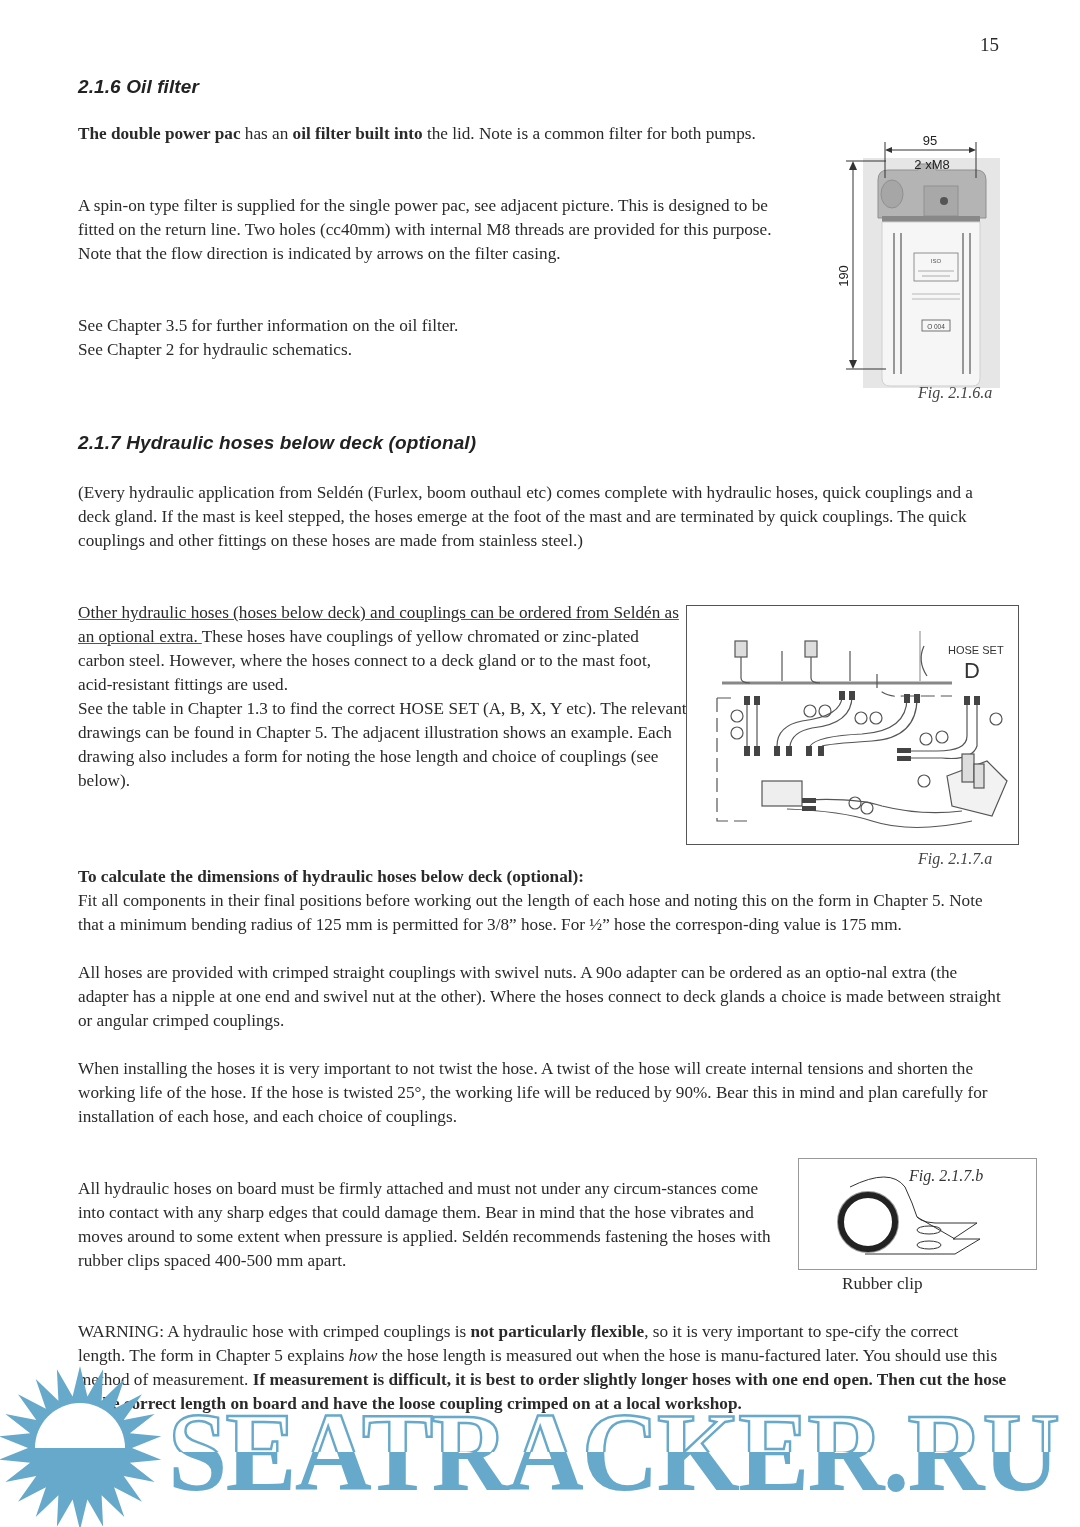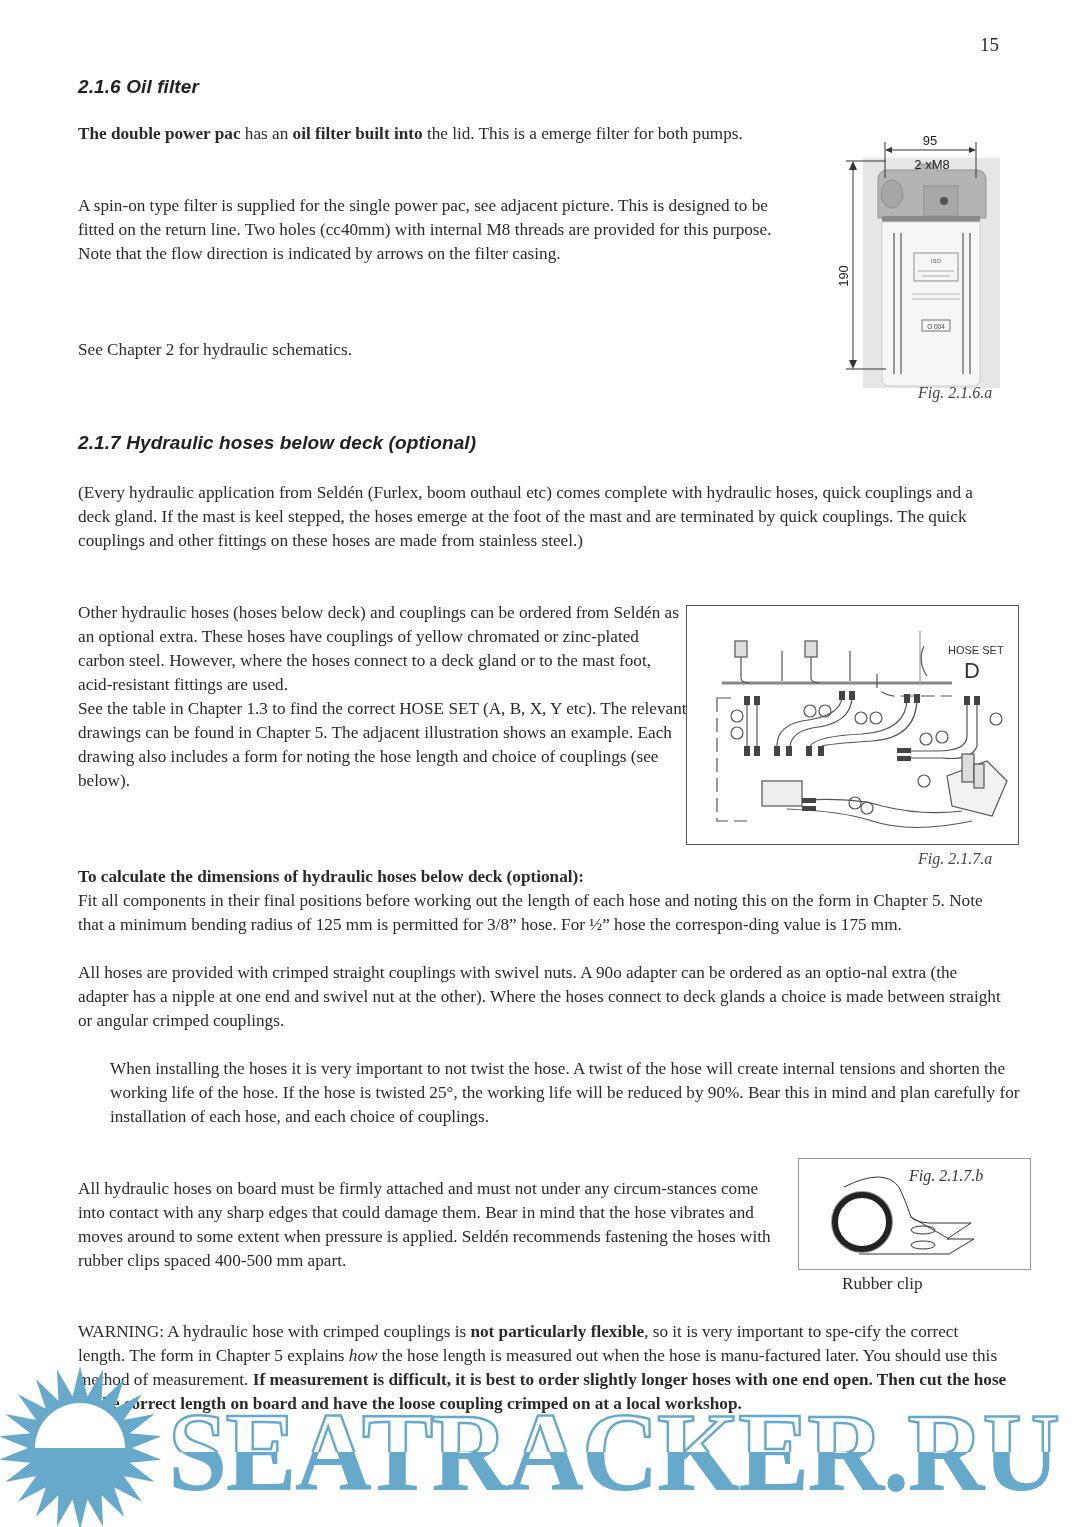--- a/index.html
+++ b/index.html
@@ -3,38 +3,38 @@
 <meta charset="utf-8">
 <style>
   html, body { margin: 0; padding: 0; background: #ffffff; }
   body { width: 1080px; height: 1527px; position: relative; overflow: hidden; color: #2a2a2a; font-family: "Liberation Serif", serif; }
   .abs { position: absolute; }
   .page-num { left: 980px; top: 34px; font-size: 19px; }
   .h2 { font-family: "Liberation Sans", sans-serif; font-size: 19px; font-weight: normal; color: #222; letter-spacing: 0.1px; font-style: italic; }
   .h2 b { font-weight: bold; }
   .para { font-size: 17.2px; line-height: 24px; margin: 0; }
   .para b { font-weight: bold; }
-  .underl { text-decoration-color: #555; }
+  .underl { text-decoration: underline; text-decoration-color: #555; }
   .caption { font-style: italic; font-size: 16px; color: #444; }
   .fig-box { border: 1px solid #555; background: #fff; }
   .fig-box2 { border: 1px solid #999; background: #fff; }
   .watermark { left: 0; top: 1360px; width: 1080px; height: 167px; pointer-events: none; }
 </style>
 </head>
 <body>
 
 <div class="abs page-num">15</div>
 
 <div class="abs h2" style="left:78px; top:76px;"><b>2.1.6 Oil filter</b></div>
 
-<p class="abs para" style="left:78px; top:122px; width:730px;"><b>The double power pac</b><span> has an </span><b>oil filter built into</b><span> the lid. This is a emerge filter for both pumps.</span></p>
+<p class="abs para" style="left:78px; top:122px; width:730px;"><b>The double power pac</b><span> has an </span><b>oil filter built into</b><span> the lid. Note is a common filter for both pumps.</span></p>
 
 <p class="abs para" style="left:78px; top:194px; width:730px;">A spin-on type filter is supplied for the single power pac, see adjacent picture. This is designed to be fitted on the return line. Two holes (cc40mm) with internal M8 threads are provided for this purpose. Note that the flow direction is indicated by arrows on the filter casing.</p>
 
-<p class="abs para" style="left:78px; top:314px; width:730px;"><br><span>See Chapter 2 for hydraulic schematics.</span></p>
+<p class="abs para" style="left:78px; top:314px; width:730px;"><span>See Chapter 3.5 for further information on the oil filter.</span><br><span>See Chapter 2 for hydraulic schematics.</span></p>
 
 <div class="abs" style="left:826px; top:128px; width:180px; height:265px;">
   <svg width="180" height="265" viewBox="0 0 180 265">
 
     <rect x="37" y="30" width="137" height="230" fill="#e6e6e6"></rect>
 
     <path d="M52 52 Q52 42 62 42 L92 42 L92 36 L110 36 L110 42 L150 42 Q160 42 160 52 L160 90 L52 90 Z" fill="#b4b4b4" stroke="#8f8f8f" stroke-width="1"></path>
     <ellipse cx="66" cy="66" rx="11" ry="14" fill="#a6a6a6" stroke="#909090"></ellipse>
     <rect x="98" y="58" width="34" height="30" fill="#a8a8a8" stroke="#909090"></rect>
     <circle cx="118" cy="73" r="4" fill="#555"></circle>
@@ -152,25 +152,25 @@
   </svg>
 </div>
 <div class="abs caption" style="left:918px; top:850px;">Fig. 2.1.7.a</div>
 
 <div class="abs para" style="left:78px; top:865px; width:930px; font-weight:bold;">To calculate the dimensions of hydraulic hoses below deck (optional):</div>
 
 <p class="abs para" style="left:78px; top:889px; width:930px;">Fit all components in their final positions before working out the length of each hose and noting this on the form in Chapter 5. Note that a minimum bending radius of 125 mm is permitted for 3/8” hose. For ½” hose the correspon-ding value is 175 mm.</p>
 
 <p class="abs para" style="left:78px; top:961px; width:930px;">All hoses are provided with crimped straight couplings with swivel nuts. A 90o adapter can be ordered as an optio-nal extra (the adapter has a nipple at one end and swivel nut at the other). Where the hoses connect to deck glands a choice is made between straight or angular crimped couplings.</p>
 
-<p class="abs para" style="left:78px; top:1057px; width:930px;margin-left:32px;">When installing the hoses it is very important to not twist the hose. A twist of the hose will create internal tensions and shorten the working life of the hose. If the hose is twisted 25°, the working life will be reduced by 90%. Bear this in mind and plan carefully for installation of each hose, and each choice of couplings.</p>
+<p class="abs para" style="left:78px; top:1057px; width:930px;">When installing the hoses it is very important to not twist the hose. A twist of the hose will create internal tensions and shorten the working life of the hose. If the hose is twisted 25°, the working life will be reduced by 90%. Bear this in mind and plan carefully for installation of each hose, and each choice of couplings.</p>
 
 <p class="abs para" style="left:78px; top:1177px; width:700px;">All hydraulic hoses on board must be firmly attached and must not under any circum-stances come into contact with any sharp edges that could damage them. Bear in mind that the hose vibrates and moves around to some extent when pressure is applied. Seldén recommends fastening the hoses with rubber clips spaced 400-500 mm apart.</p>
 
-<div class="abs fig-box2" style="left:798px; top:1158px; width:231px; height:110px;">
+<div class="abs fig-box2" style="left:798px; top:1158px; width:231px; height:110px;padding-left:6px;">
   <div class="abs caption" style="left:110px; top:8px; color:#333;">Fig. 2.1.7.b</div>
   <svg width="231" height="110" viewBox="0 0 231 110">
     <path d="M45 28 Q85 8 100 28 Q108 45 112 58 Q118 65 140 64 L172 64 L148 80 L175 80 L150 95 L60 95" fill="none" stroke="#333" stroke-width="1"></path>
     <path d="M112 58 L150 80" fill="none" stroke="#333" stroke-width="1"></path>
     <circle cx="63" cy="63" r="30" fill="none" stroke="#999" stroke-width="2"></circle>
     <circle cx="63" cy="63" r="27" fill="none" stroke="#222" stroke-width="6"></circle>
     <circle cx="63" cy="63" r="22" fill="#fff"></circle>
     <ellipse cx="124" cy="71" rx="12" ry="4" fill="none" stroke="#333" stroke-width="1"></ellipse>
     <ellipse cx="124" cy="86" rx="12" ry="4" fill="none" stroke="#333" stroke-width="1"></ellipse>
   </svg>

